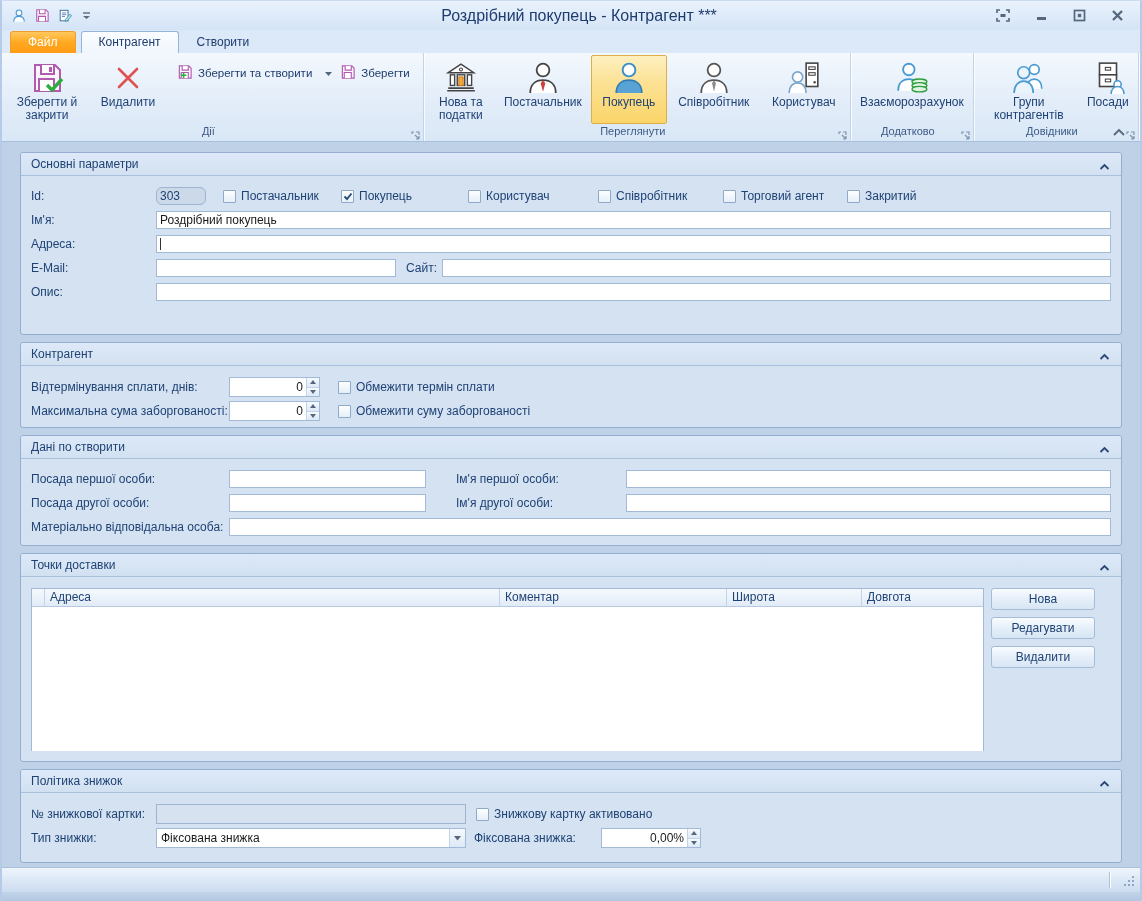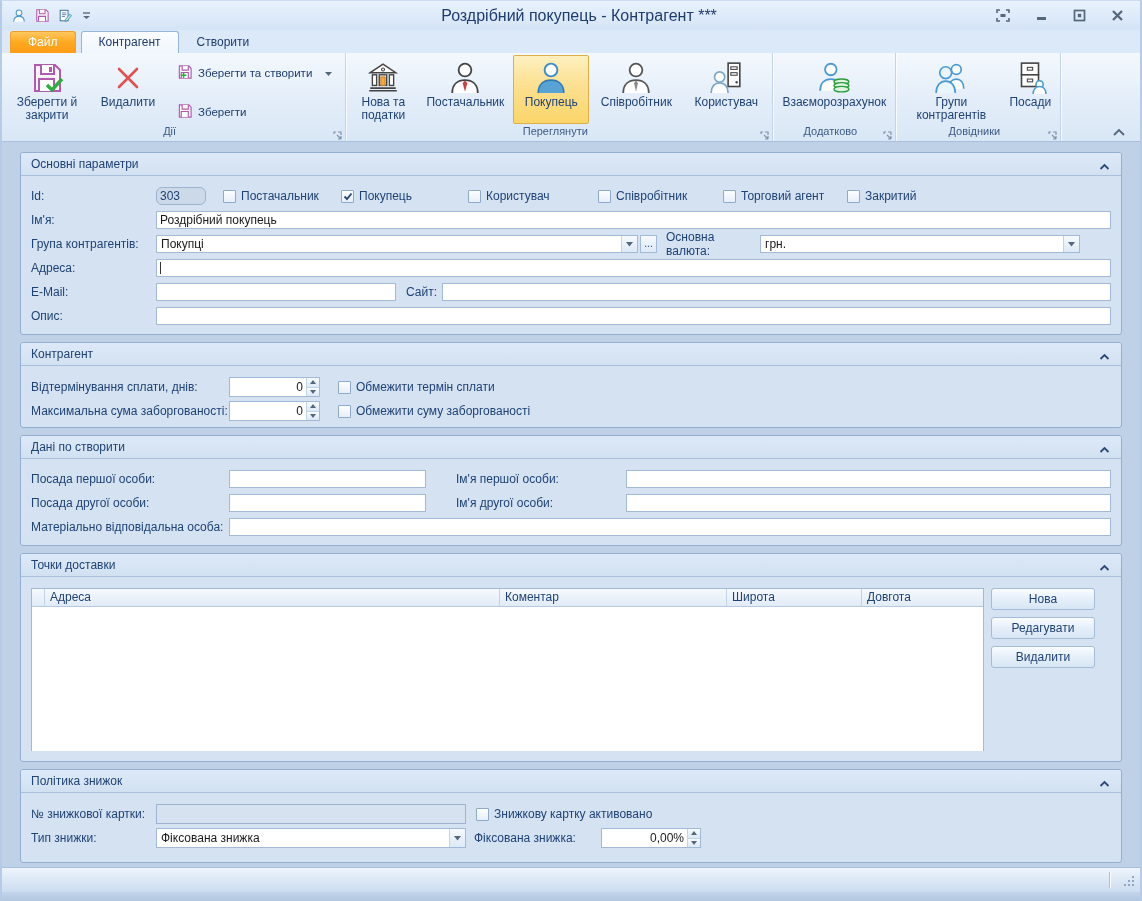--- a/index.html
+++ b/index.html
@@ -36,21 +36,21 @@
   .rgroup-content { flex:1; display:flex; align-items:stretch; padding:2px 3px 0; }
   .rgroup-label { height:17px; font-size:11px; color:#3c5a86; text-align:center; position:relative;
     padding:0 16px 2px 8px; line-height:14px; }
   .launcher { position:absolute; right:3px; bottom:3px; width:9px; height:9px; opacity:.8; }
   .bigbtn { display:flex; flex-direction:column; align-items:center; padding-top:3px;
     border:1px solid transparent; border-radius:2px; font-size:11px; color:#1e3c6e;
     text-align:center; cursor:default; }
   .bigbtn .ic { height:37px; display:flex; align-items:center; justify-content:center; }
   .bigbtn .lbl { line-height:13px; }
   .bigbtn-active { background:linear-gradient(#fdf0c0,#fce194 40%,#fad569); border-color:#ddaf4b; }
-  .smallcol { display:flex; flex-direction:column; gap:18px; padding:7px 6px 0; }
+  .smallcol { display:flex; flex-direction:row; gap:0; padding:7px 6px 0; }
   .smallbtn { display:flex; align-items:center; gap:5px; height:21px; padding:0 4px;
     font-size:11.5px; color:#1e3c6e; border-radius:2px; }
   .ribbon-collapse { position:absolute; right:12px; bottom:6px; width:16px; height:12px; }
 
   
   .content { flex:1 1 auto; background:#bfd1e7; padding:10px 18px 0; overflow:hidden; }
   .panel { border:1px solid #93aed0; border-radius:3px; background:#d4e2f2; margin-bottom:7px;
     overflow:hidden; }
   .panel-header { height:23px; display:flex; align-items:center; padding:0 10px;
     border-bottom:1px solid #a9c0dc; background:linear-gradient(#dde9f8,#d2e1f1);
@@ -422,41 +422,20 @@
           <label class="cb">
             <span class="cbbox"></span>
             <span>Закритий</span>
           </label>
         </div>
         <div class="frow">
           <span class="lbl w125">Ім'я:</span>
           <input class="ipt grow" value="Роздрібний покупець" style="">
         </div>
         <div class="frow">
-          <span class="lbl w125">Група контрагентів:</span>
-          <div class="combo" style="width:482px">
-            <span class="combo-txt">Покупці</span>
-            <span class="combo-btn">
-              <svg width="7" height="5" viewBox="0 0 7 5">
-                  <path d="M0 0 l3.5 4.4 3.5-4.4 z" fill="#55677c"></path>
-                </svg>
-            </span>
-          </div>
-          <button class="dotsbtn">...</button>
-          <span class="lbl" style="margin-left:9px; width:94px">Основна валюта:</span>
-          <div class="combo" style="width:320px">
-            <span class="combo-txt">грн.</span>
-            <span class="combo-btn">
-              <svg width="7" height="5" viewBox="0 0 7 5">
-                  <path d="M0 0 l3.5 4.4 3.5-4.4 z" fill="#55677c"></path>
-                </svg>
-            </span>
-          </div>
-        </div>
-        <div class="frow">
           <span class="lbl w125">Адреса:</span>
           <span class="grow caretline" style="display:flex">
             <input class="ipt grow" value="" style="">
           </span>
         </div>
         <div class="frow">
           <span class="lbl w125">E-Mail:</span>
           <input class="ipt" style="width: 240px;" value="">
           <span class="lbl" style="margin-left:10px; width:36px">Сайт:</span>
           <input class="ipt grow" value="" style="">

